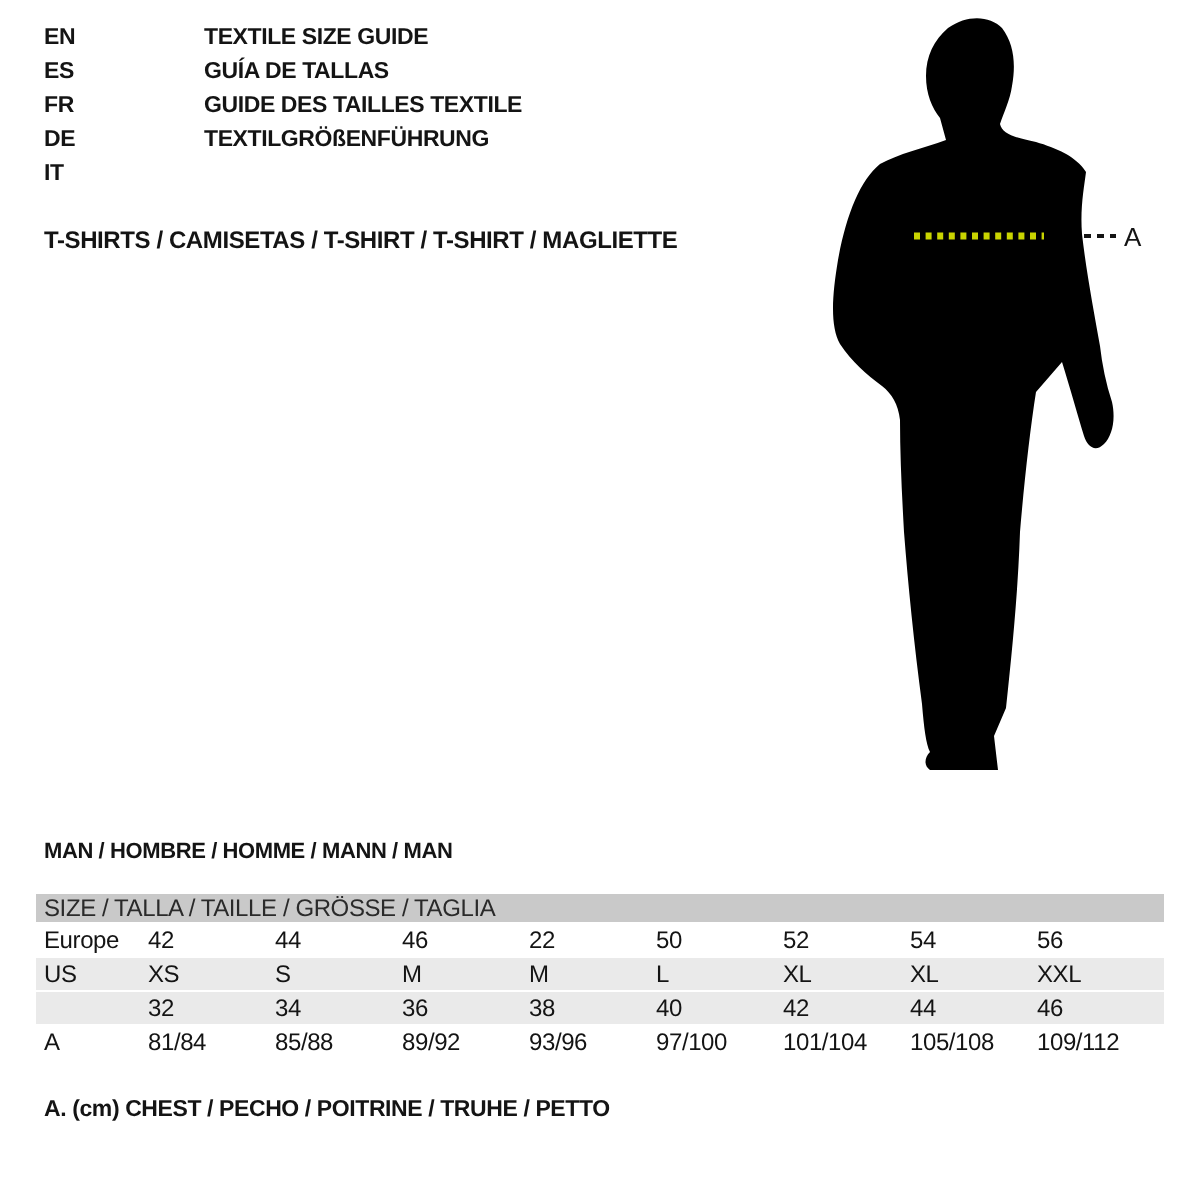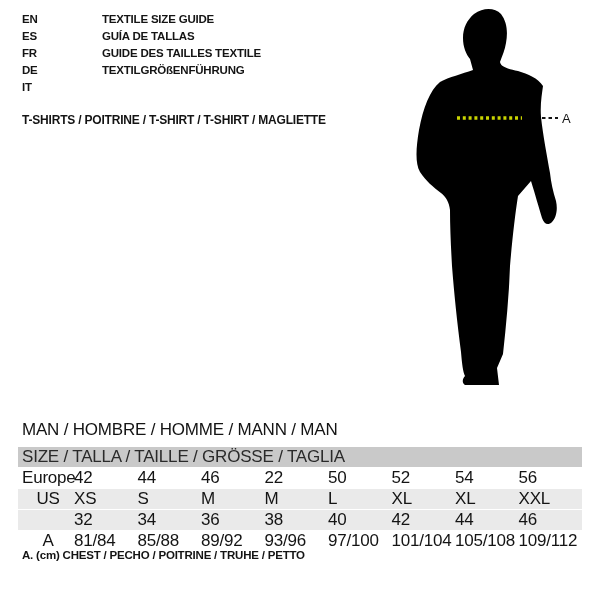--- a/index.html
+++ b/index.html
@@ -17,25 +17,25 @@
   
   .lang-block{position:absolute;left:22px;top:11px;}
   .lang-row{display:flex;height:17px;line-height:17px;font-size:11.5px;font-weight:bold;letter-spacing:-0.2px;gap:44px;}
   .lang-row .code{width:36px;}
   
   .cat-block{position:absolute;left:22px;top:111px;}
   .cat-line{height:18px;line-height:18px;font-size:12px;font-weight:bold;letter-spacing:-0.2px;}
   
   .figure-wrap{position:absolute;left:400px;top:0;width:200px;height:420px;}
   
-  .section-title{position:absolute;left:22px;top:420px;font-size:17px;font-weight:normal;letter-spacing:-0.2px;}
+  .section-title{position:absolute;left:22px;top:420px;font-size:11px;font-weight:bold;letter-spacing:-0.2px;}
   
-  .size-table{position:absolute;left:18px;top:447px;width:564px;border-collapse:collapse;table-layout:fixed;font-size:17px;letter-spacing:-0.2px;color:var(--text);}
+  .size-table{position:absolute;left:18px;top:447px;width:564px;border-collapse:collapse;table-layout:fixed;font-size:12px;letter-spacing:-0.2px;color:var(--text);}
   .size-table td{padding:0;height:16px;text-align:left;vertical-align:middle;}
-  .size-table td.lbl{text-align:center;padding-left:4px;}
+  .size-table td.lbl{text-align:left;padding-left:4px;}
   .size-table tr.t-head td{background:var(--table-header-bg);height:14px;text-align:left;padding-left:4px;color:#2a2a2a;}
   .size-table tr{border-bottom:1px solid #ffffff;}
   .size-table tr.row-gray td{background:var(--row-alt-bg);margin-top:47px;}
   
   .footnote{position:absolute;left:22px;top:549px;font-size:11.5px;font-weight:bold;letter-spacing:-0.2px;}
 </style>
 </head>
 <body>
 
 <div id="canvas">
@@ -56,21 +56,21 @@
     <div class="lang-row">
       <span class="code">DE</span>
       <span>TEXTILGRÖßENFÜHRUNG</span>
     </div>
     <div class="lang-row">
       <span class="code">IT</span>
     </div>
   </div>
 
   <div class="cat-block">
-    <div class="cat-line">T-SHIRTS / POITRINE / T-SHIRT / T-SHIRT / MAGLIETTE</div>
+    <div class="cat-line">T-SHIRTS / CAMISETAS / T-SHIRT / T-SHIRT / MAGLIETTE</div>
   </div>
 
   <div class="figure-wrap">
     <svg width="200" height="420" viewBox="0 0 200 420" xmlns="http://www.w3.org/2000/svg">
       <path fill="#000000" d="
         M 74,14
         C 67,20 63,28 63,38
         C 63,47 66,54 70,59
         L 73,70
         C 62,74 49,77 40,82

